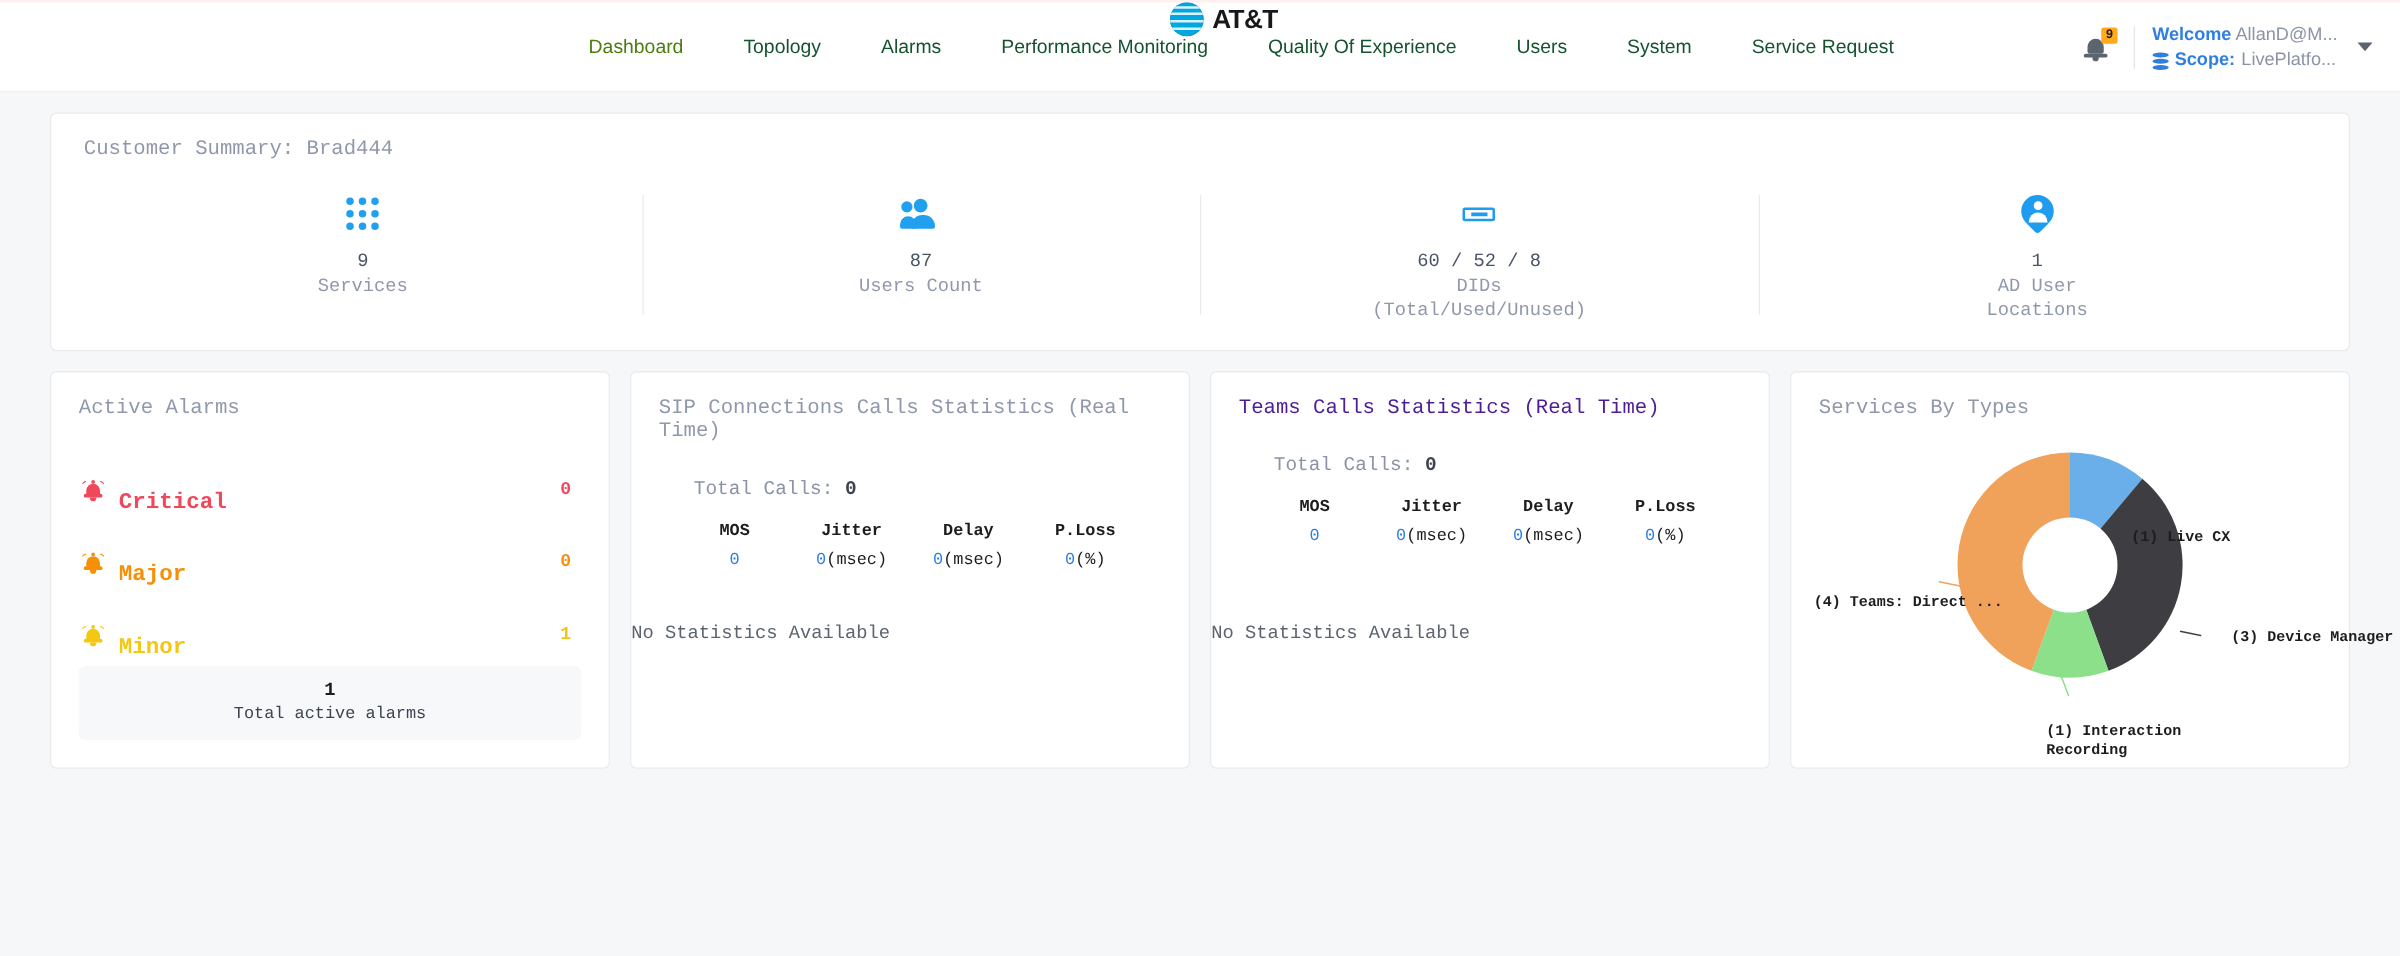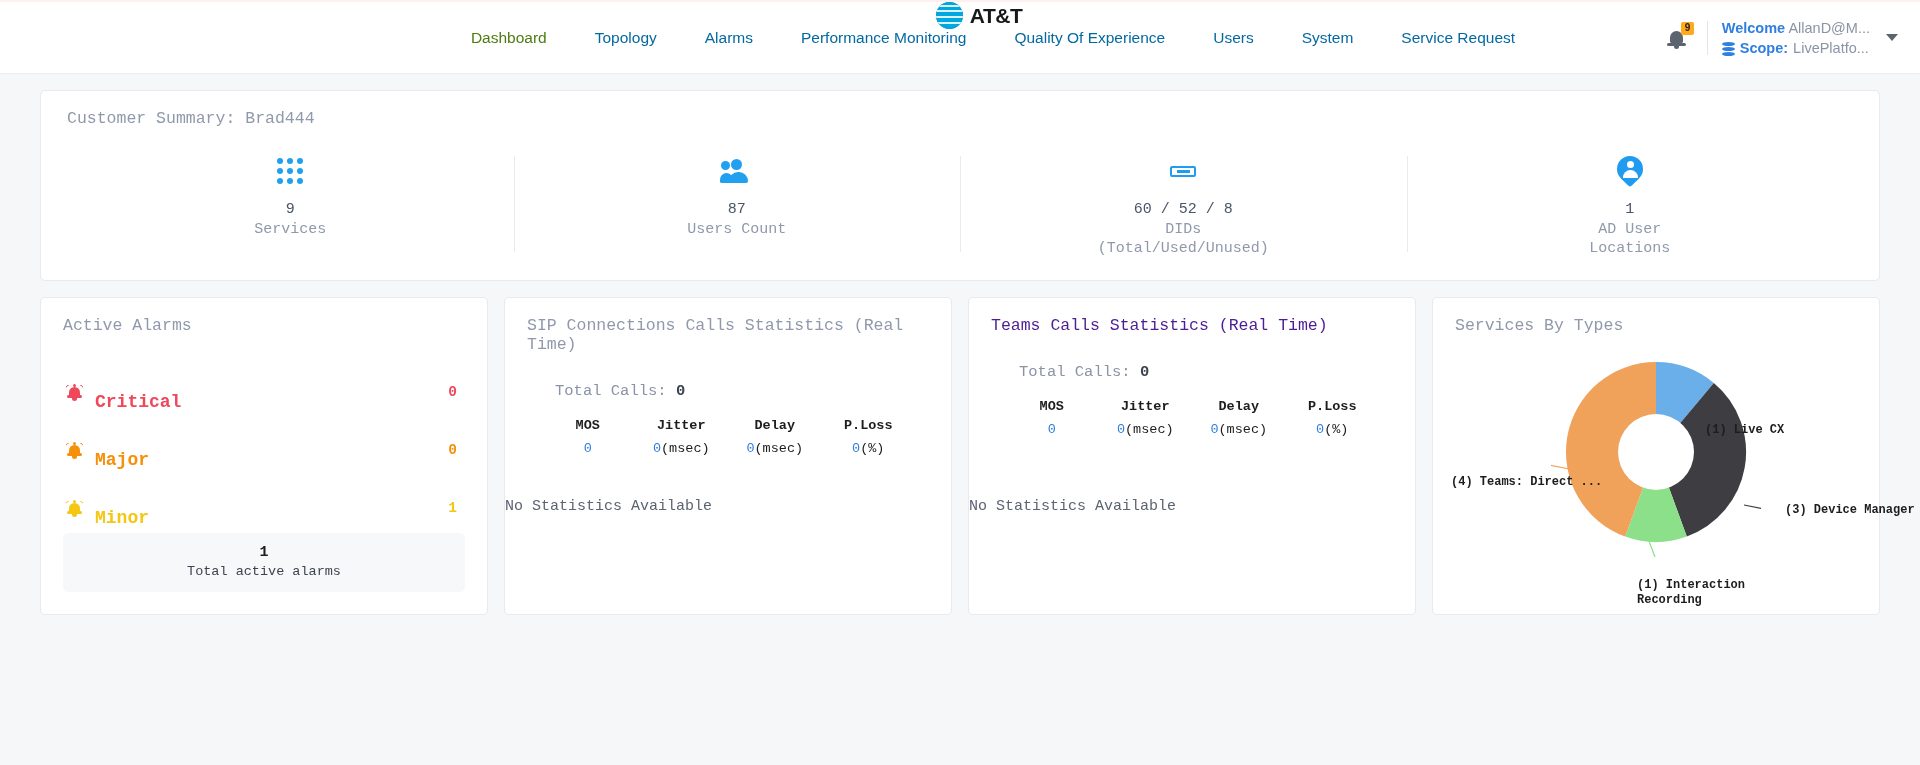--- a/index.html
+++ b/index.html
@@ -28,21 +28,21 @@
   .globe::before, .globe::after {
     content:""; position:absolute; left:-10%; width:120%; height:2.5px;
     background: rgba(255,255,255,.85);
   }
   .globe::before { top: 28%; box-shadow: 0 6px 0 rgba(255,255,255,.85), 0 12px 0 rgba(255,255,255,.85); }
   .globe::after { top: 11%; }
   .brandname { font-size: 21px; font-weight: bold; color: #16181a; letter-spacing: -.5px; }
 
   .nav { display: flex; align-items: center; margin-left: 66px; gap: 0; }
   .nav a {
-    font-size: 15.5px; color: #0369a1; text-decoration: none;
+    font-size: 15.5px; color: #14532d; text-decoration: none;
     padding: 0 24px; white-space: nowrap;
   }
   .nav a.active { color: #4d7c0f; }
 
   .headright {
     position: absolute; right: 22px; top: 0; height: 100%;
     display: flex; align-items: center; gap: 0;
   }
   .bellwrap { position: relative; width: 40px; height: 40px; }
   .bell {

